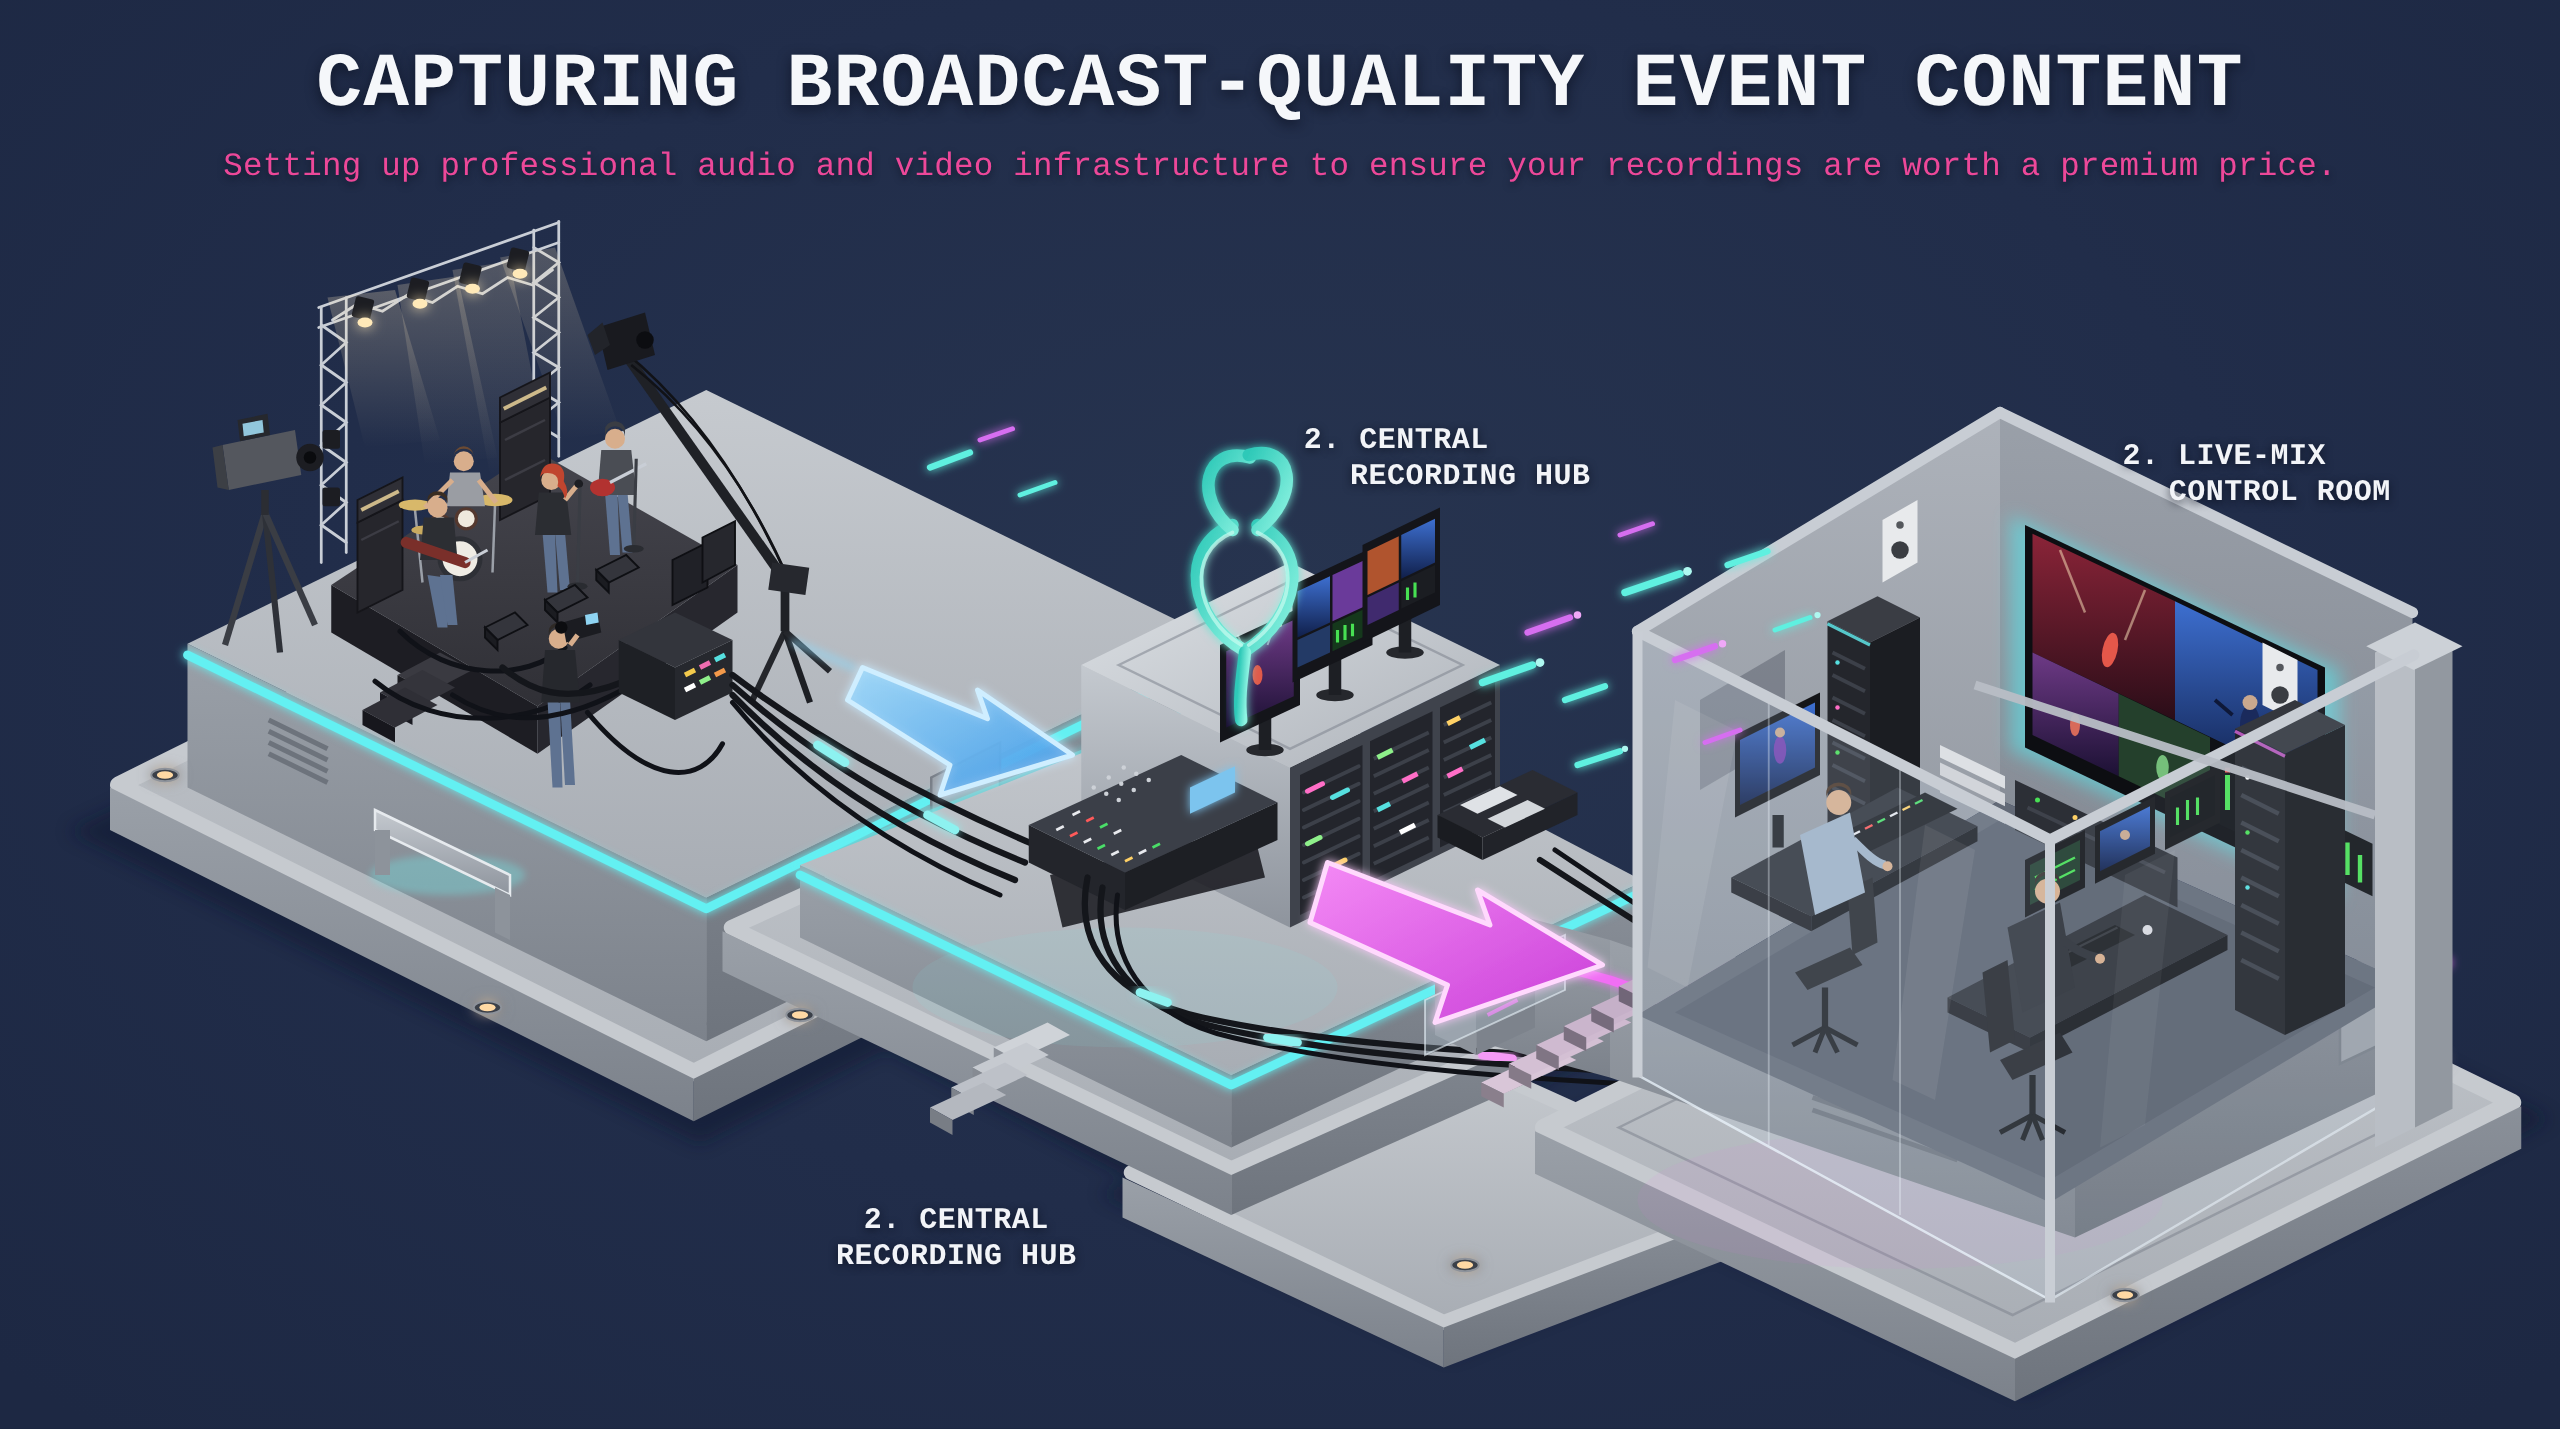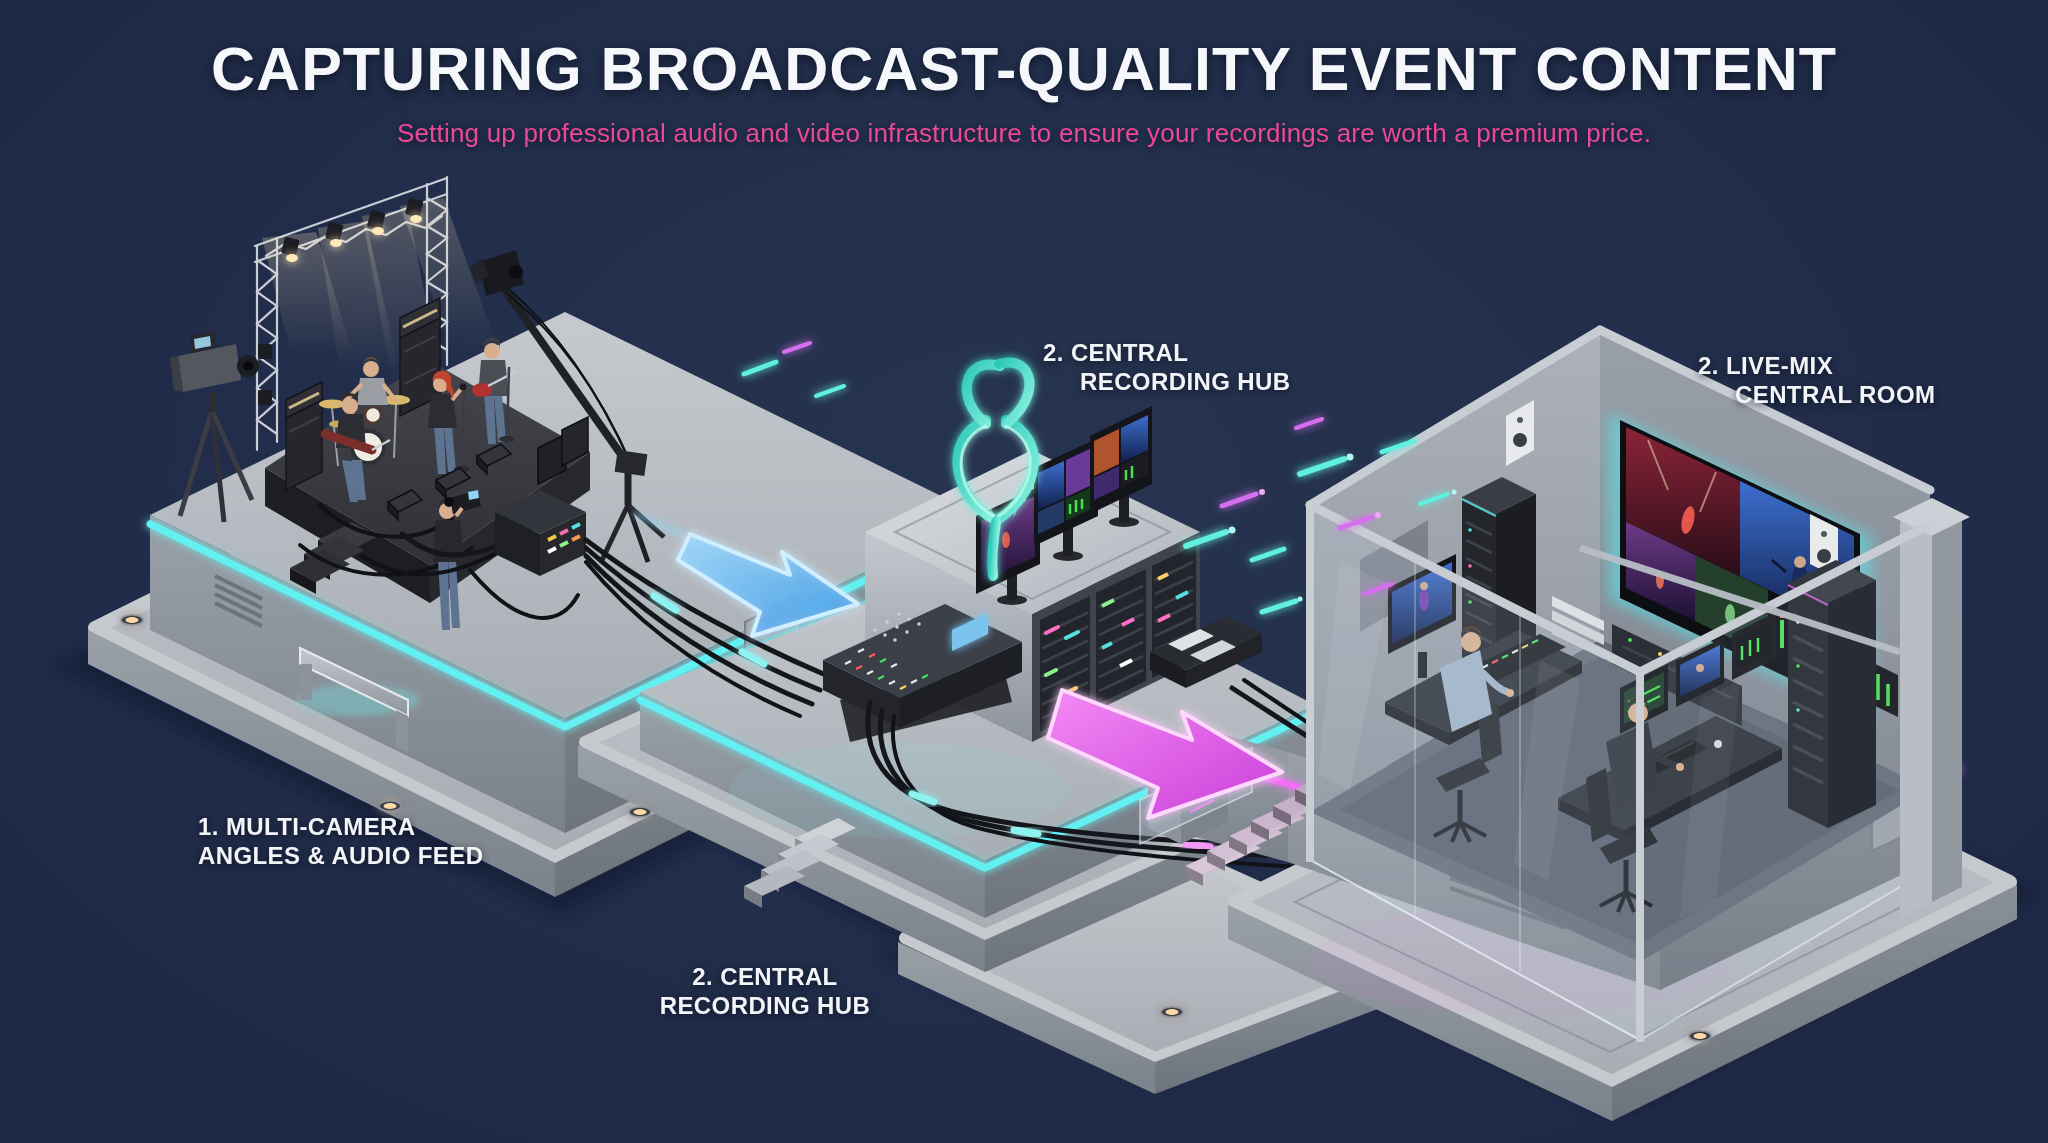--- a/index.html
+++ b/index.html
@@ -1,17 +1,17 @@
 <!DOCTYPE html>
 <html><head>
 <meta charset="utf-8">
 <style>
   html,body{margin:0;padding:0;background:#131b30;}
   #frame{position:relative;width:2048px;height:1143px;overflow:hidden;
-         font-family:Liberation Sans, sans-serif;background:#212d4a;}
+         font-family:Liberation Mono, monospace;background:#212d4a;}
   #bg{position:absolute;inset:0;
       background:radial-gradient(ellipse 1400px 900px at 50% 42%, #27344f 0%, #212d4a 55%, #1d2843 100%);}
   .hdr{position:absolute;left:0;width:100%;text-align:center;color:#f5f7fa;}
   #title{top:34px;font-size:61px;font-weight:800;letter-spacing:1px;
          text-shadow:0 3px 10px rgba(8,13,26,.65);}
   #subtitle{top:118px;font-size:26px;font-weight:500;color:#ec4899;letter-spacing:.2px;
             text-shadow:0 2px 6px rgba(8,13,26,.6);}
   .lbl{position:absolute;color:#f2f4f8;font-size:24px;font-weight:700;line-height:1.22;
        letter-spacing:.4px;text-shadow:0 2px 7px rgba(8,13,26,.7);white-space:nowrap;}
   .lbl .in{display:block;padding-left:37px;}
@@ -860,29 +860,25 @@
       <circle cx="1262" cy="492" r="3" fill="#f0a8f8"></circle>
         <circle cx="1378" cy="515" r="3" fill="#f0a8f8"></circle>
       <circle cx="1454" cy="492" r="2.5" fill="#aef8f0"></circle>
         <circle cx="1300" cy="599" r="2.5" fill="#aef8f0"></circle>
     </g>
   </svg>
 
   <div id="title" class="hdr">CAPTURING BROADCAST-QUALITY EVENT CONTENT</div>
   <div id="subtitle" class="hdr">Setting up professional audio and video infrastructure to ensure your recordings are worth a premium price.</div>
 
-  <div id="lbl-step1" class="lbl">
-    <span>1. MULTI-CAMERA</span>
-    <span class="in" style="padding-left:0">ANGLES &amp; AUDIO FEED</span>
-  </div>
   <div id="lbl-step2-top" class="lbl">
     <span>2. CENTRAL</span>
     <span class="in">RECORDING HUB</span>
   </div>
   <div id="lbl-step3" class="lbl">
     <span>2. LIVE-MIX</span>
-    <span class="in">CENTRAL ROOM</span>
+    <span class="in">CONTROL ROOM</span>
   </div>
   <div id="lbl-step2-bottom" class="lbl">
     <span>2. CENTRAL</span>
     <span class="in">RECORDING HUB</span>
   </div>
 </div>
 
 </body></html>

